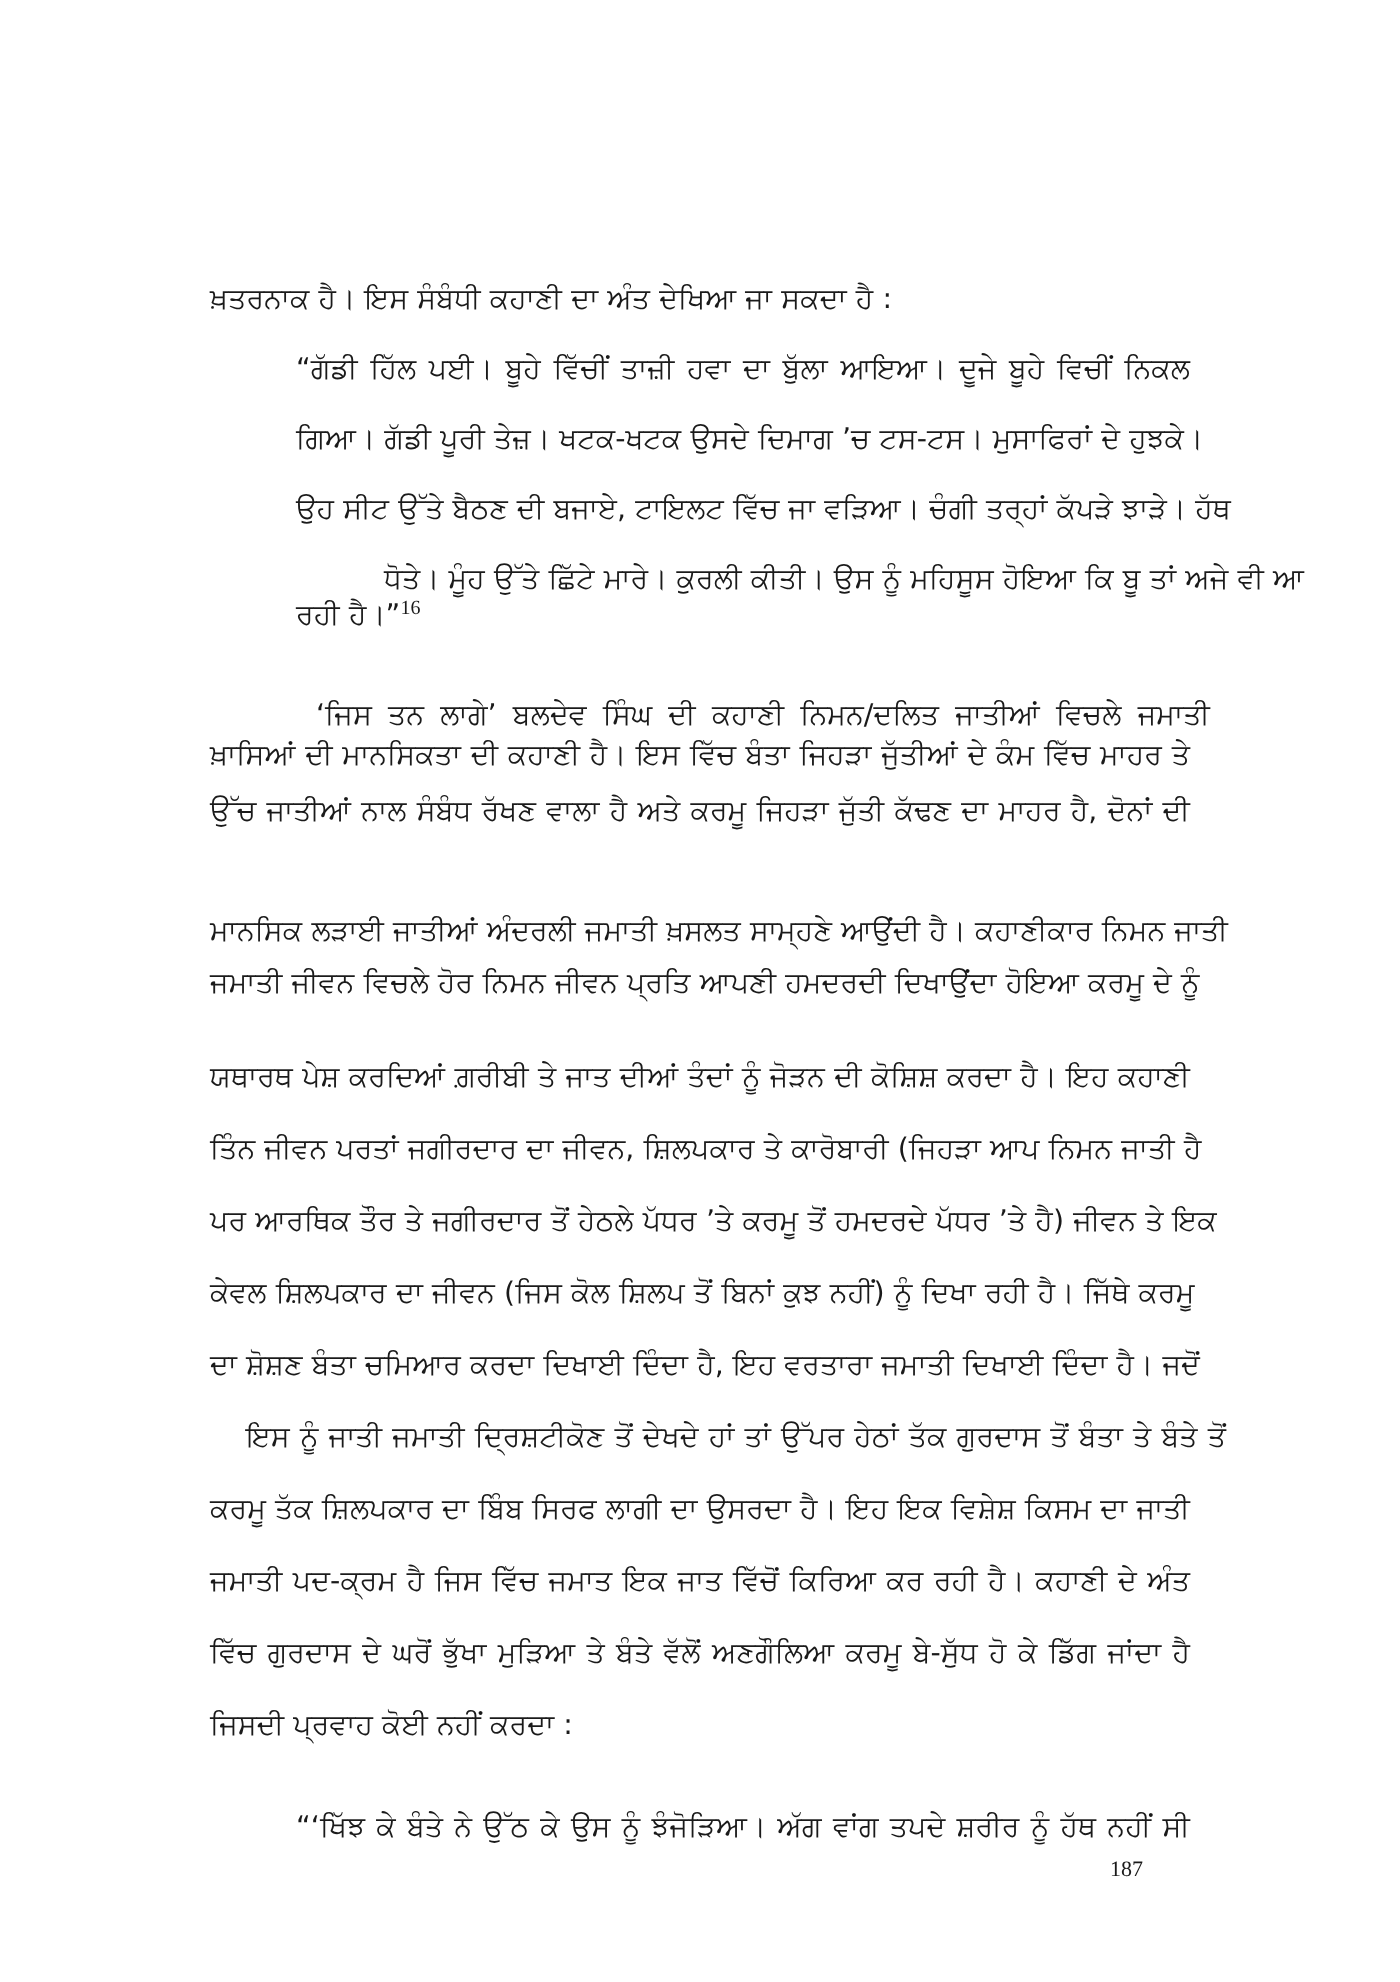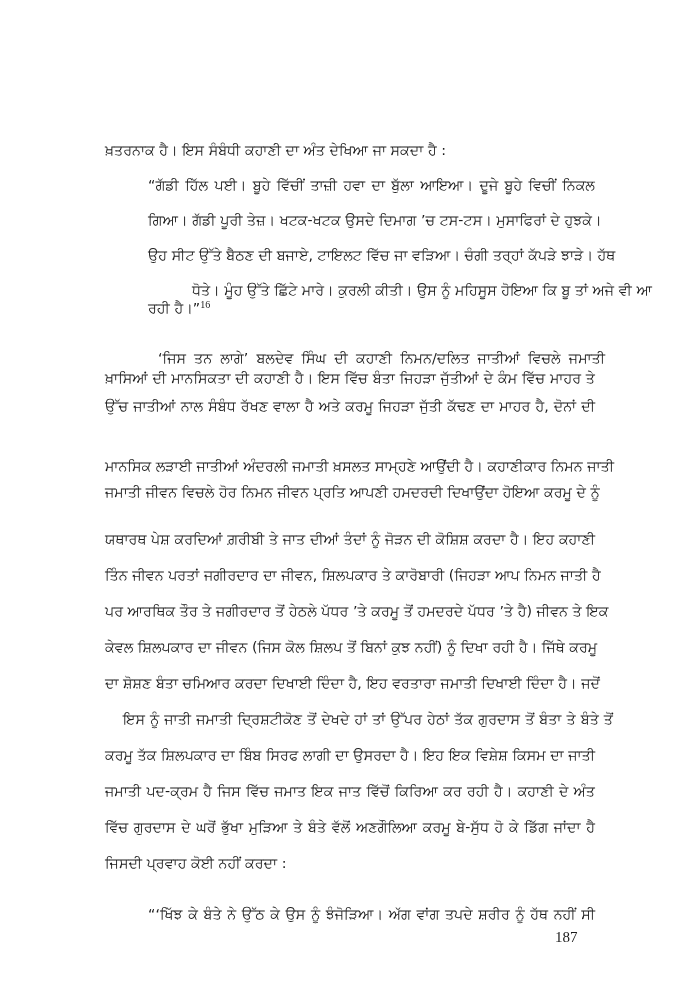--- a/index.html
+++ b/index.html
@@ -51,21 +51,21 @@
     font-family: "Liberation Serif", "DejaVu Serif", serif;
     font-size: 10px;
     vertical-align: 5px;
     line-height: 0;
   }
   .page-number {
     position: absolute;
     left: 555px;
     top: 929px;
     font-family: "Liberation Serif", "DejaVu Serif", serif;
-    font-size: 15px;
+    font-size: 11px;
     color: #1a1a1a;
   }
 </style>
 </head>
 <body>
 
 <div class="page">
 
   <div class="line last" style="top:140px;">ਖ਼ਤਰਨਾਕ ਹੈ। ਇਸ ਸੰਬੰਧੀ ਕਹਾਣੀ ਦਾ ਅੰਤ ਦੇਖਿਆ ਜਾ ਸਕਦਾ ਹੈ :</div>
 

